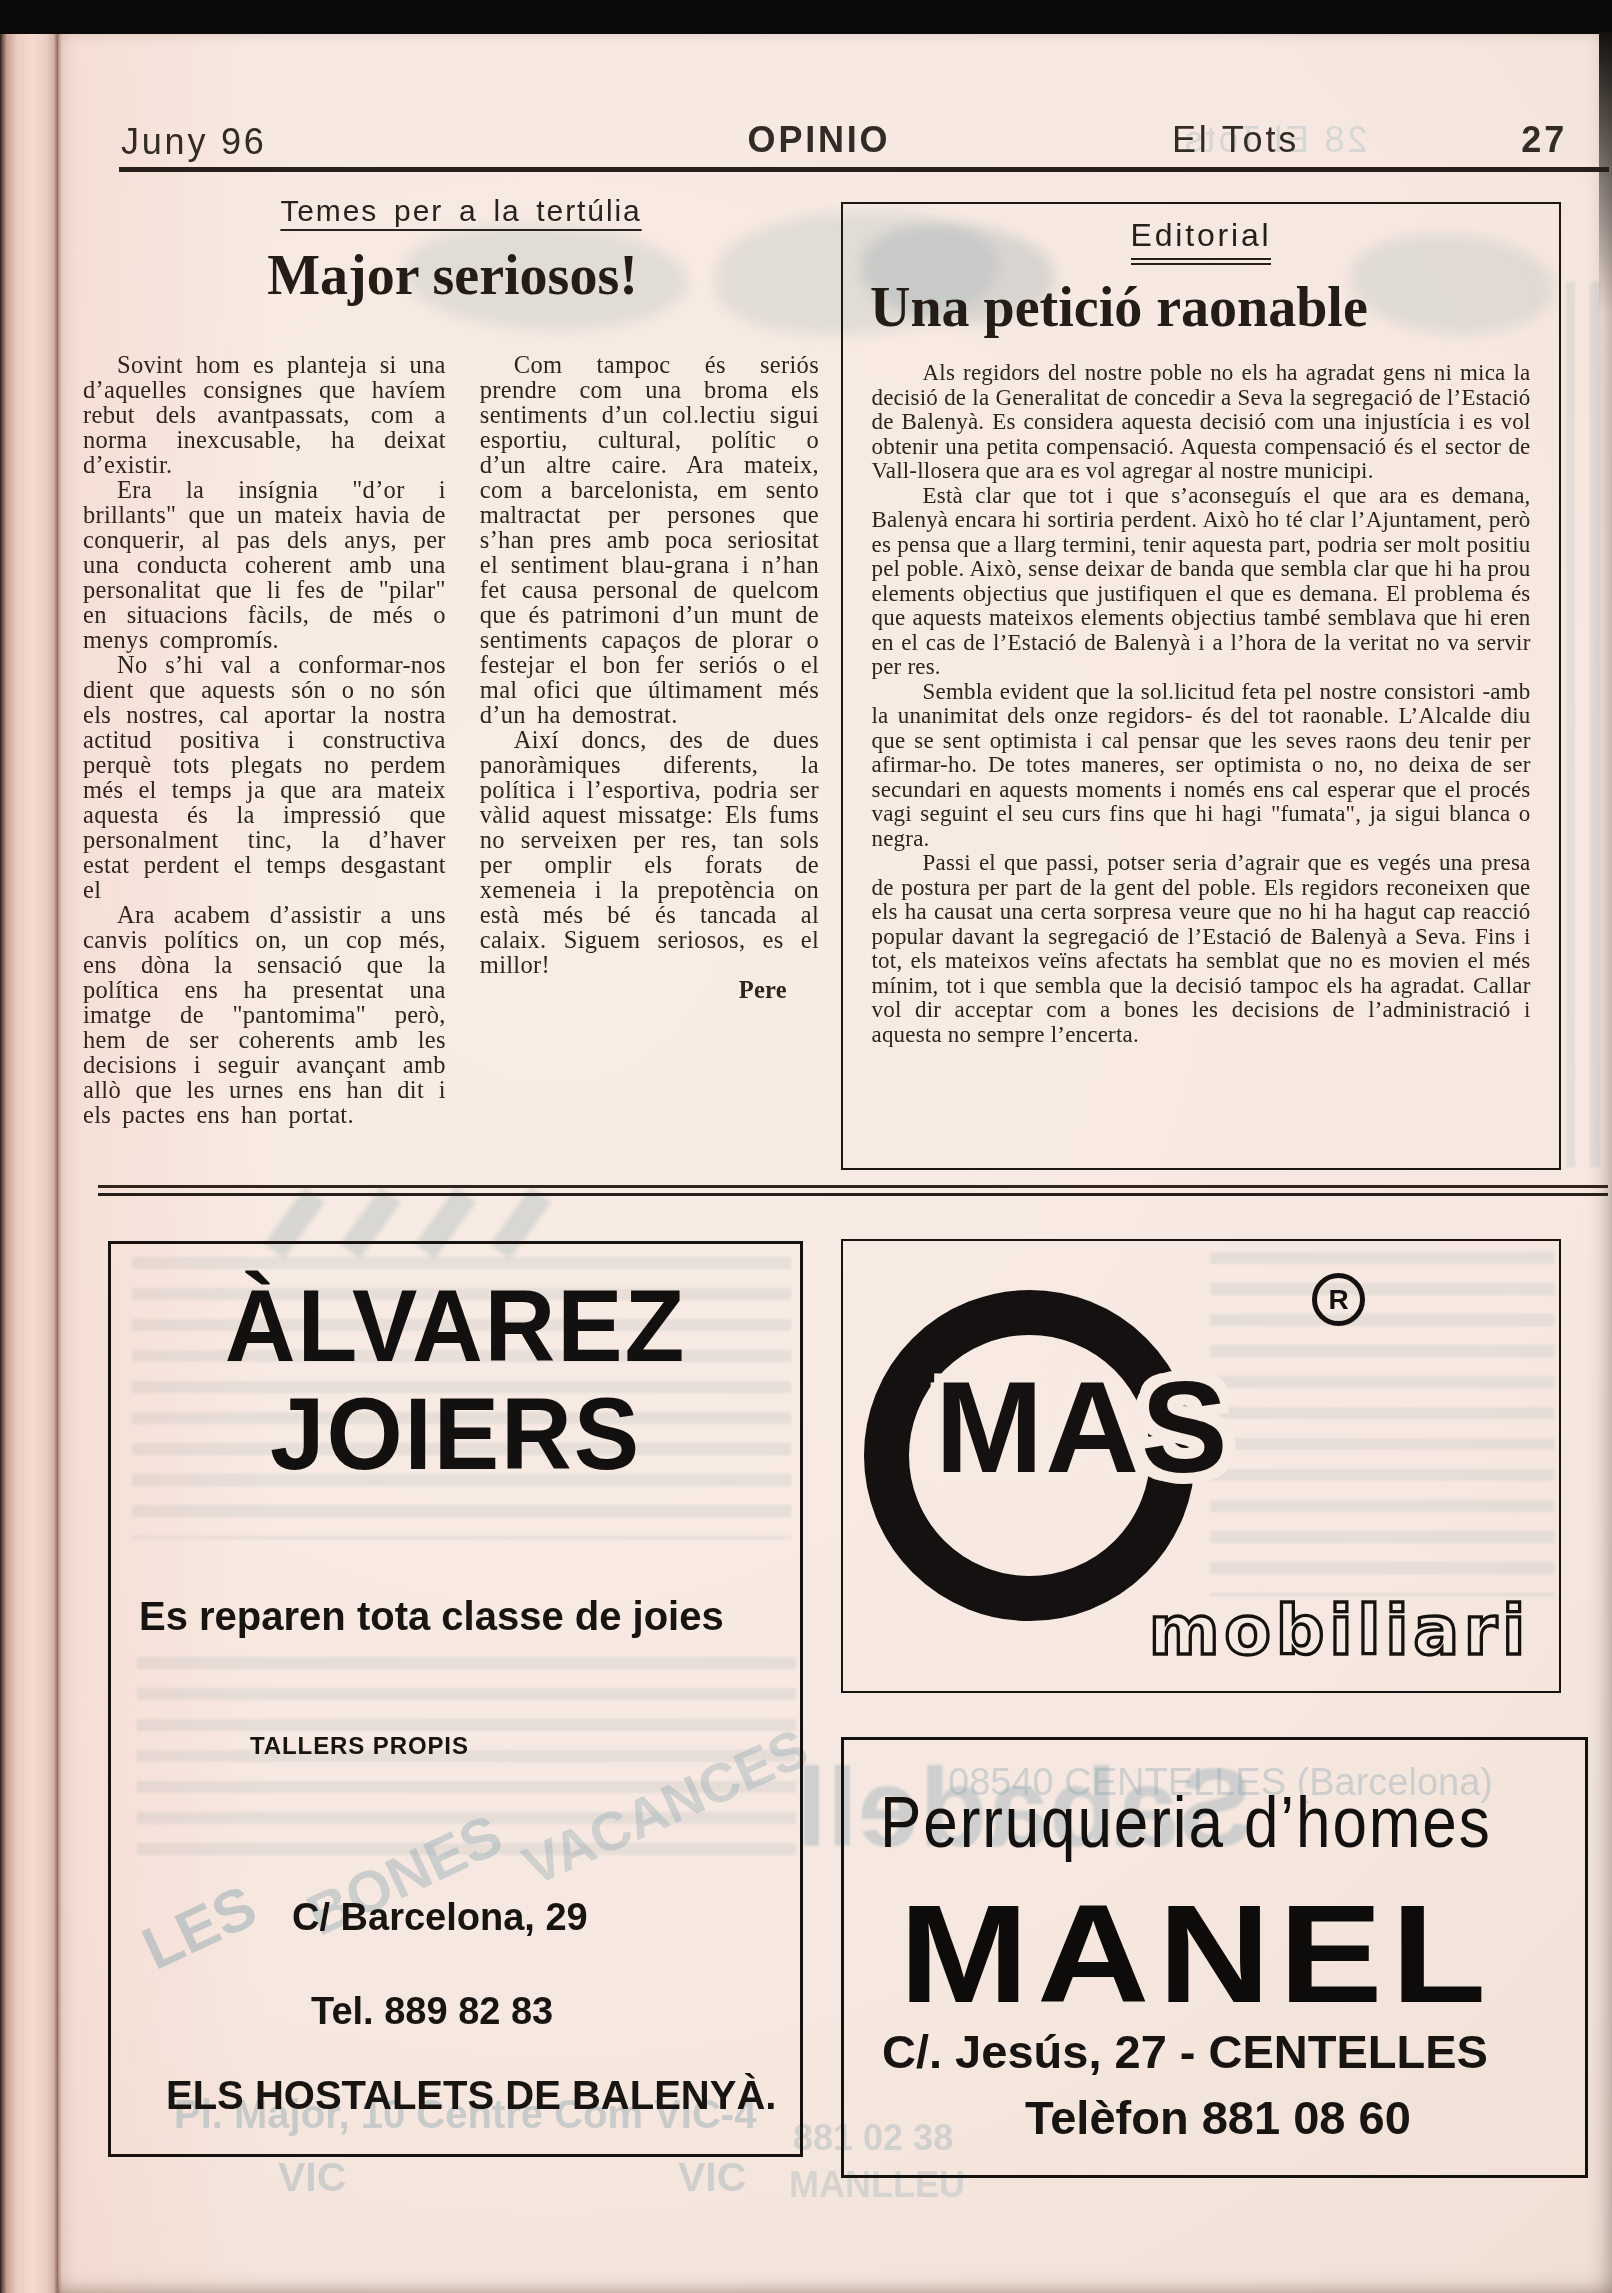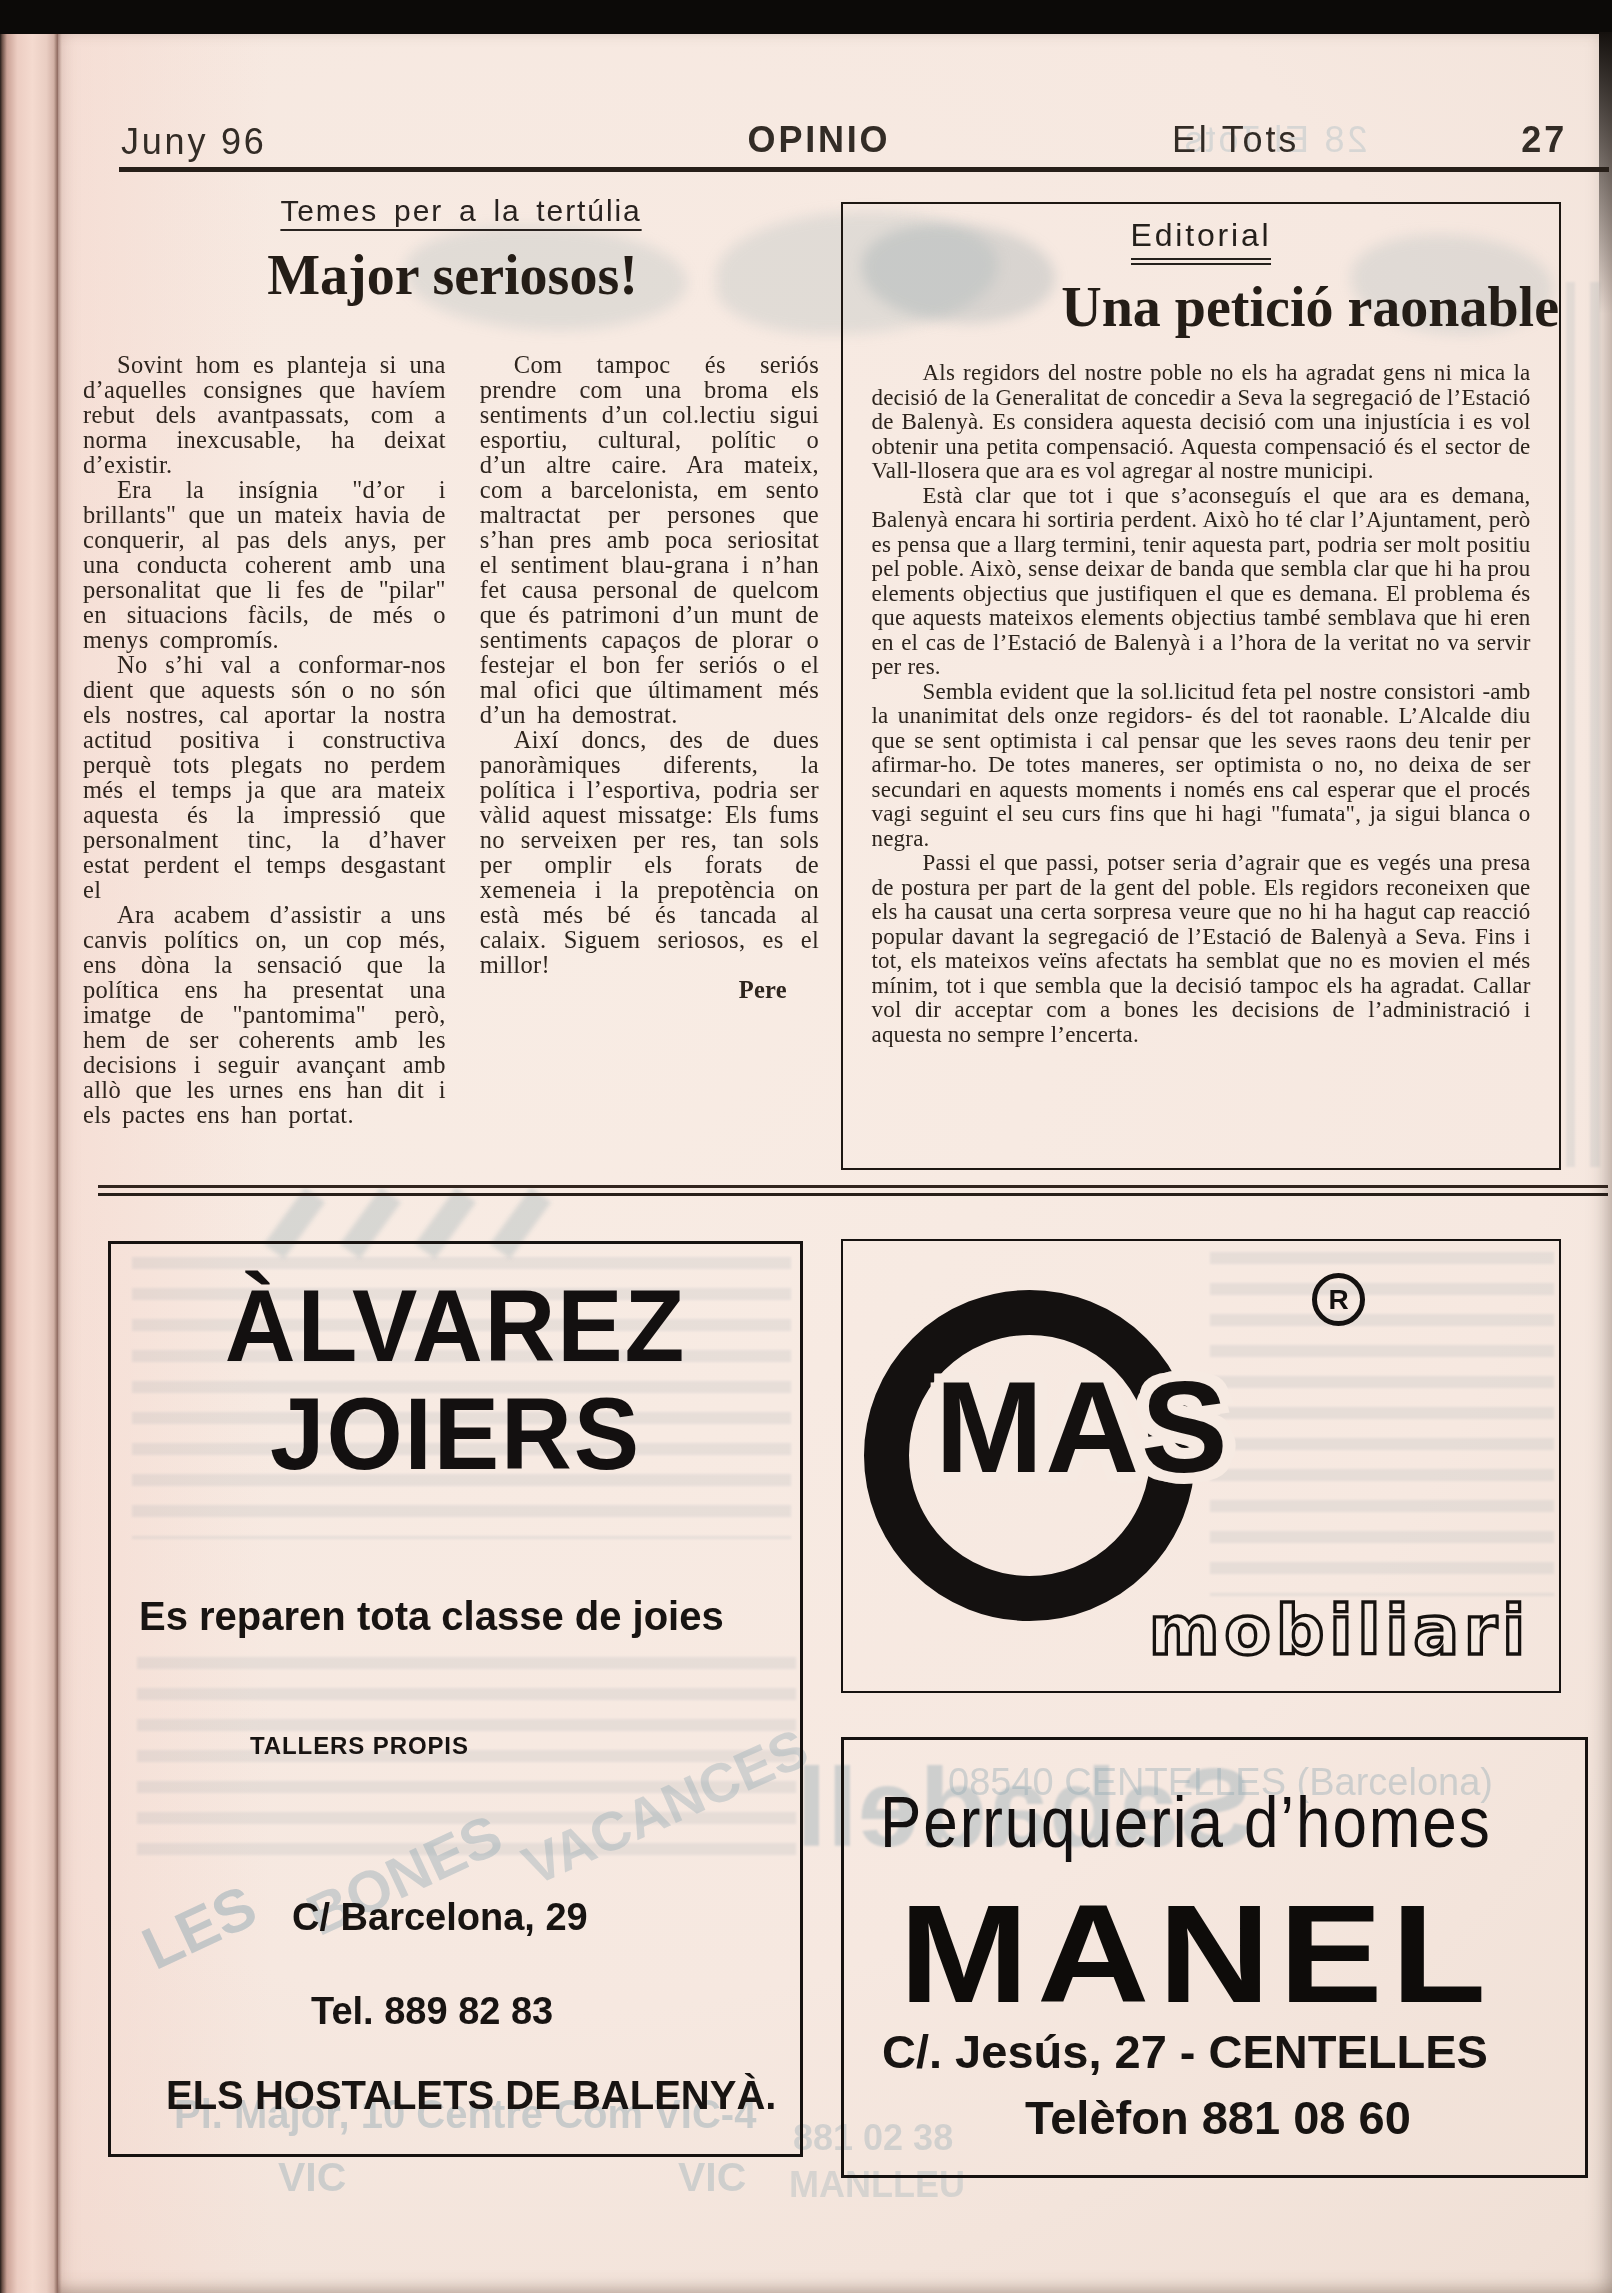--- a/index.html
+++ b/index.html
@@ -53,21 +53,21 @@
   .bodycols .col{text-align:justify;font-size:24.5px;line-height:25px;letter-spacing:0.3px;word-spacing:4.7px;}
   .bodycols p{margin:0;text-indent:34px;}
   .sig{font-weight:bold;text-align:right;text-indent:0;padding-right:32px;margin-top:24.5px;}
 
   
   .edbox{z-index:2;border:2.8px solid #1d1712;background:transparent;}
   .ed-kicker{display:block;text-align:center;margin-top:13px;}
   .ed-kicker span{display:inline-block;position:relative;font-size:32px;letter-spacing:2.8px;color:#25201c;
     border-bottom:2.4px solid #25201c;padding-bottom:3.8px;}
   .ed-kicker span::after{content:"";position:absolute;left:0;right:0;bottom:-7.5px;height:1.9px;background:#25201c;}
-  .ed-title{margin-top:15px;text-align:right;font-weight:bold;font-size:56px;color:#241d17;margin-left:27px;}
+  .ed-title{margin-top:15px;text-align:left;font-weight:bold;font-size:56px;color:#241d17;margin-left:27px;}
   .ed-body{width:659px;margin:22.6px auto 0;text-align:justify;font-size:23px;line-height:24.5px;
     color:#2c241d;letter-spacing:0.2px;}
   .ed-body p{margin:0;text-indent:51px;}
 
   
   .adbox{position:absolute;z-index:2;background:transparent;}
   .b4{border:3.8px solid #161210;}
   .b3{border:2.8px solid #161210;}
   .ad-big{position:absolute;z-index:3;font-weight:800;color:#131010;font-family:"Liberation Sans",sans-serif;}
   .ad-line{position:absolute;z-index:3;font-weight:bold;color:#181412;font-family:"Liberation Sans",sans-serif;}

